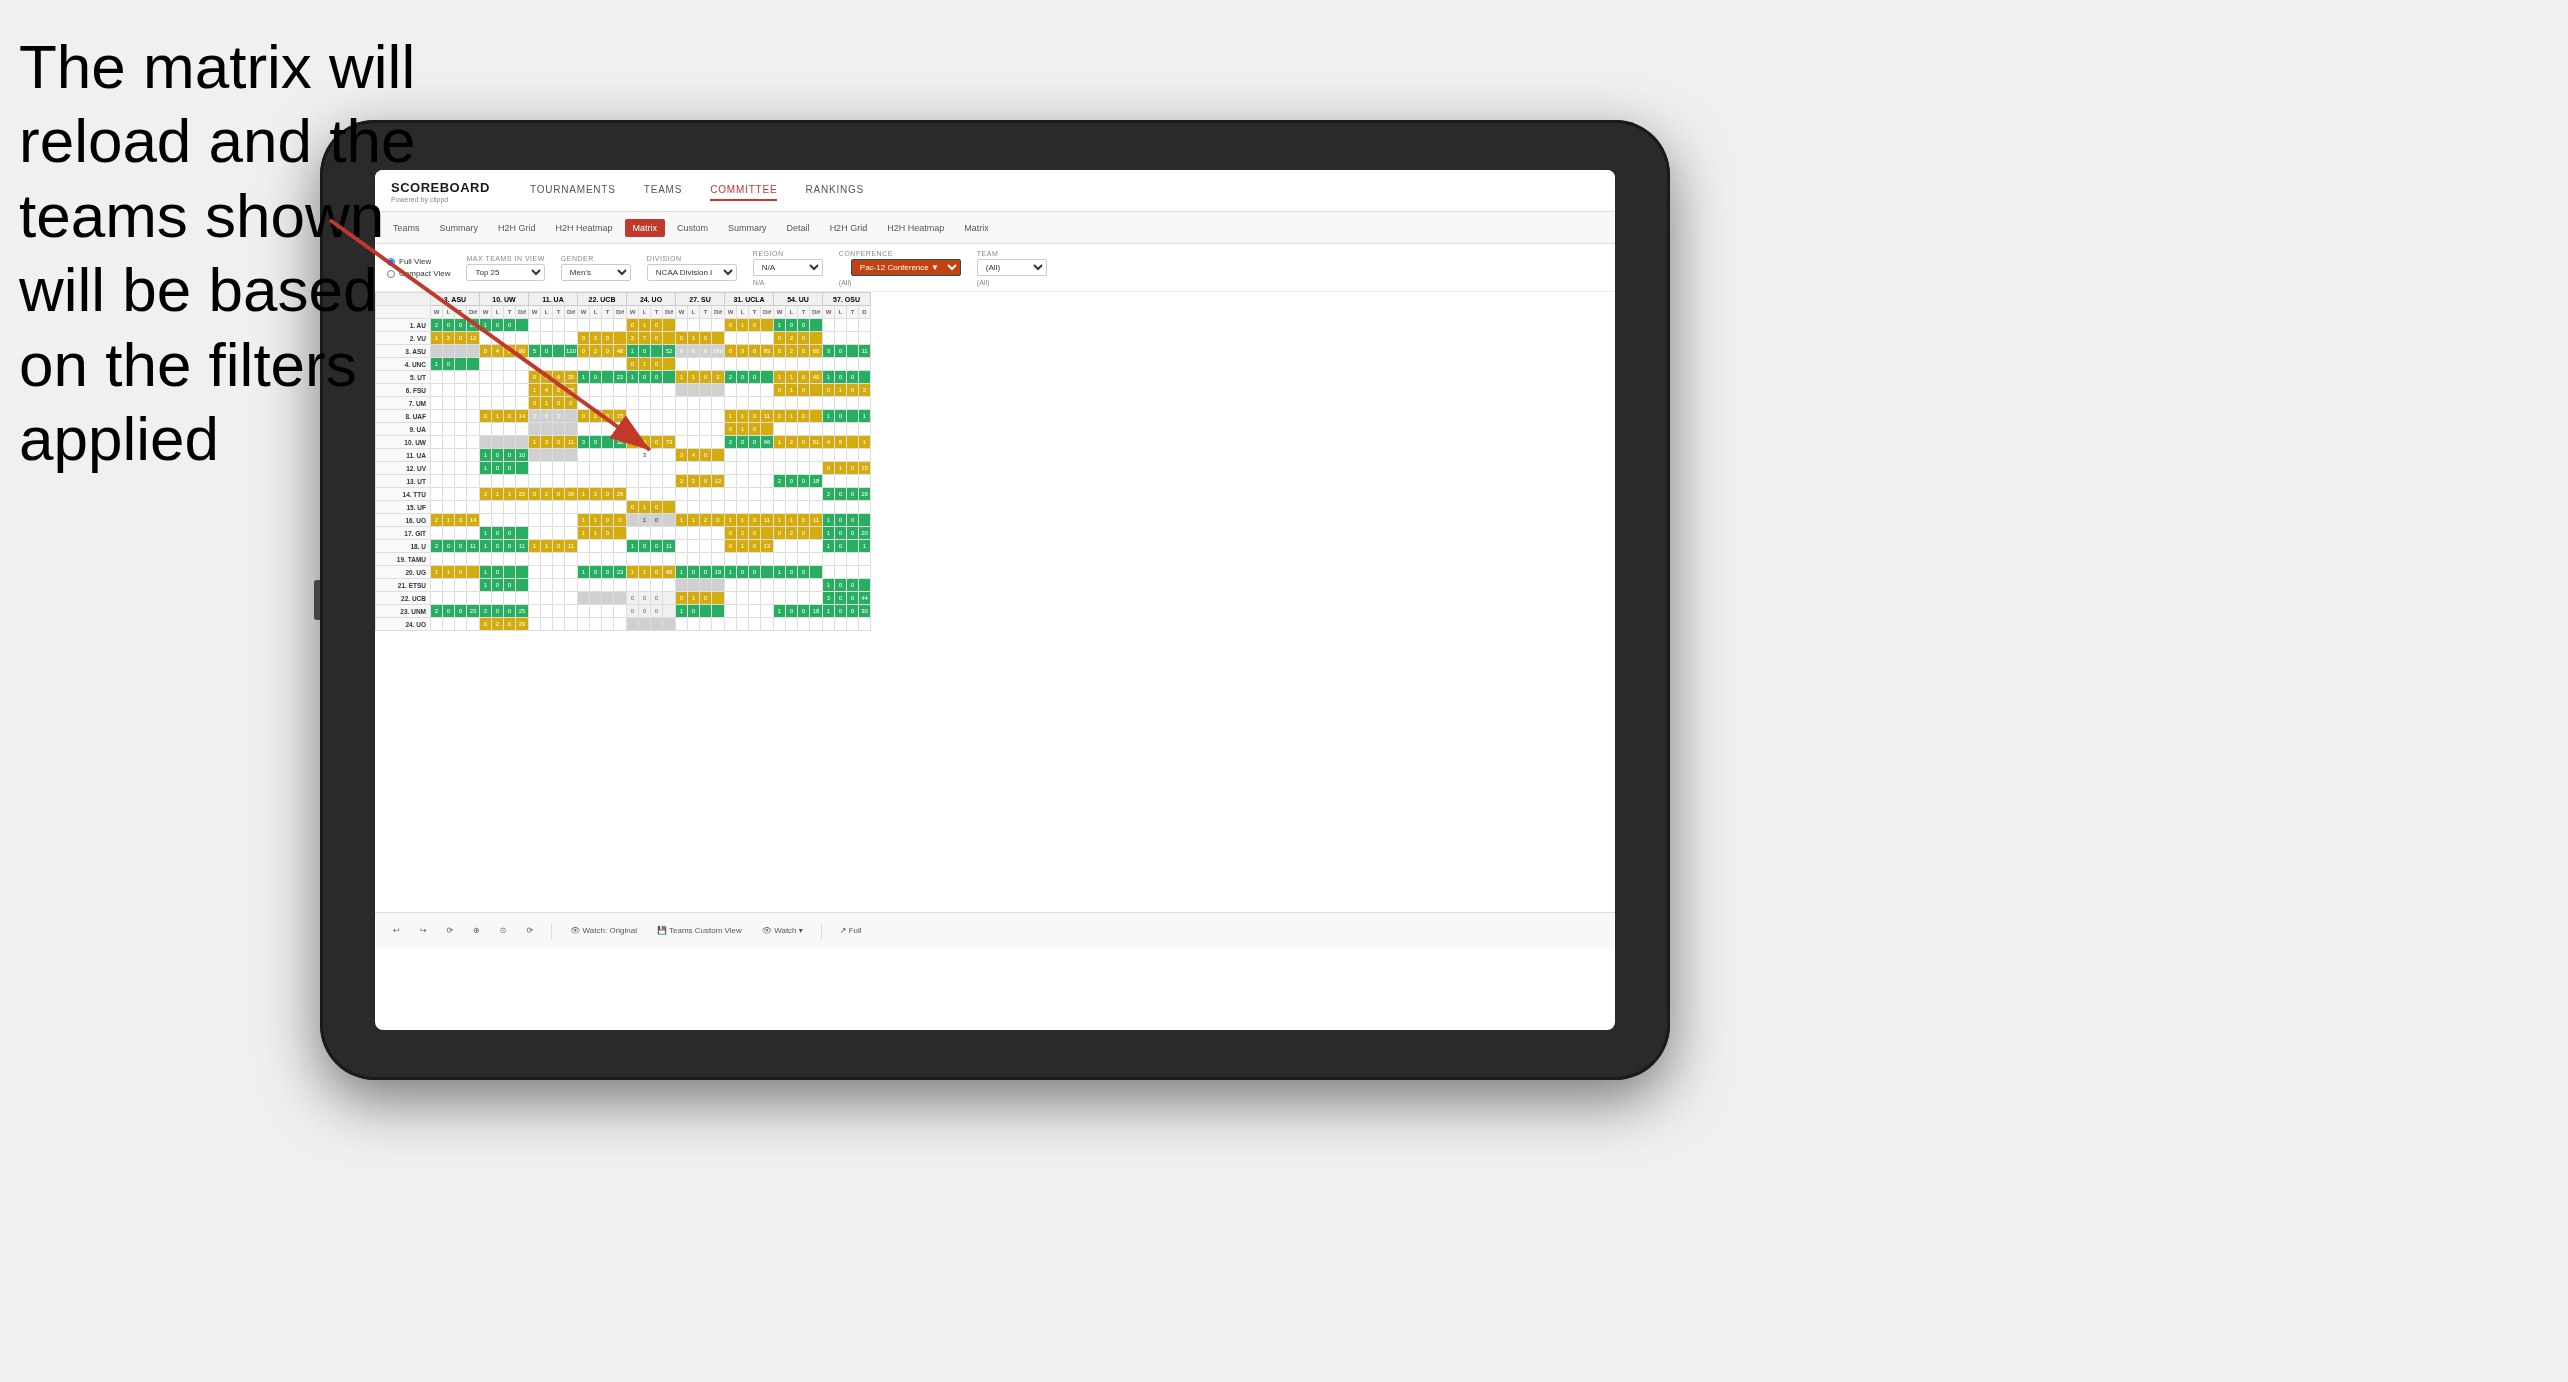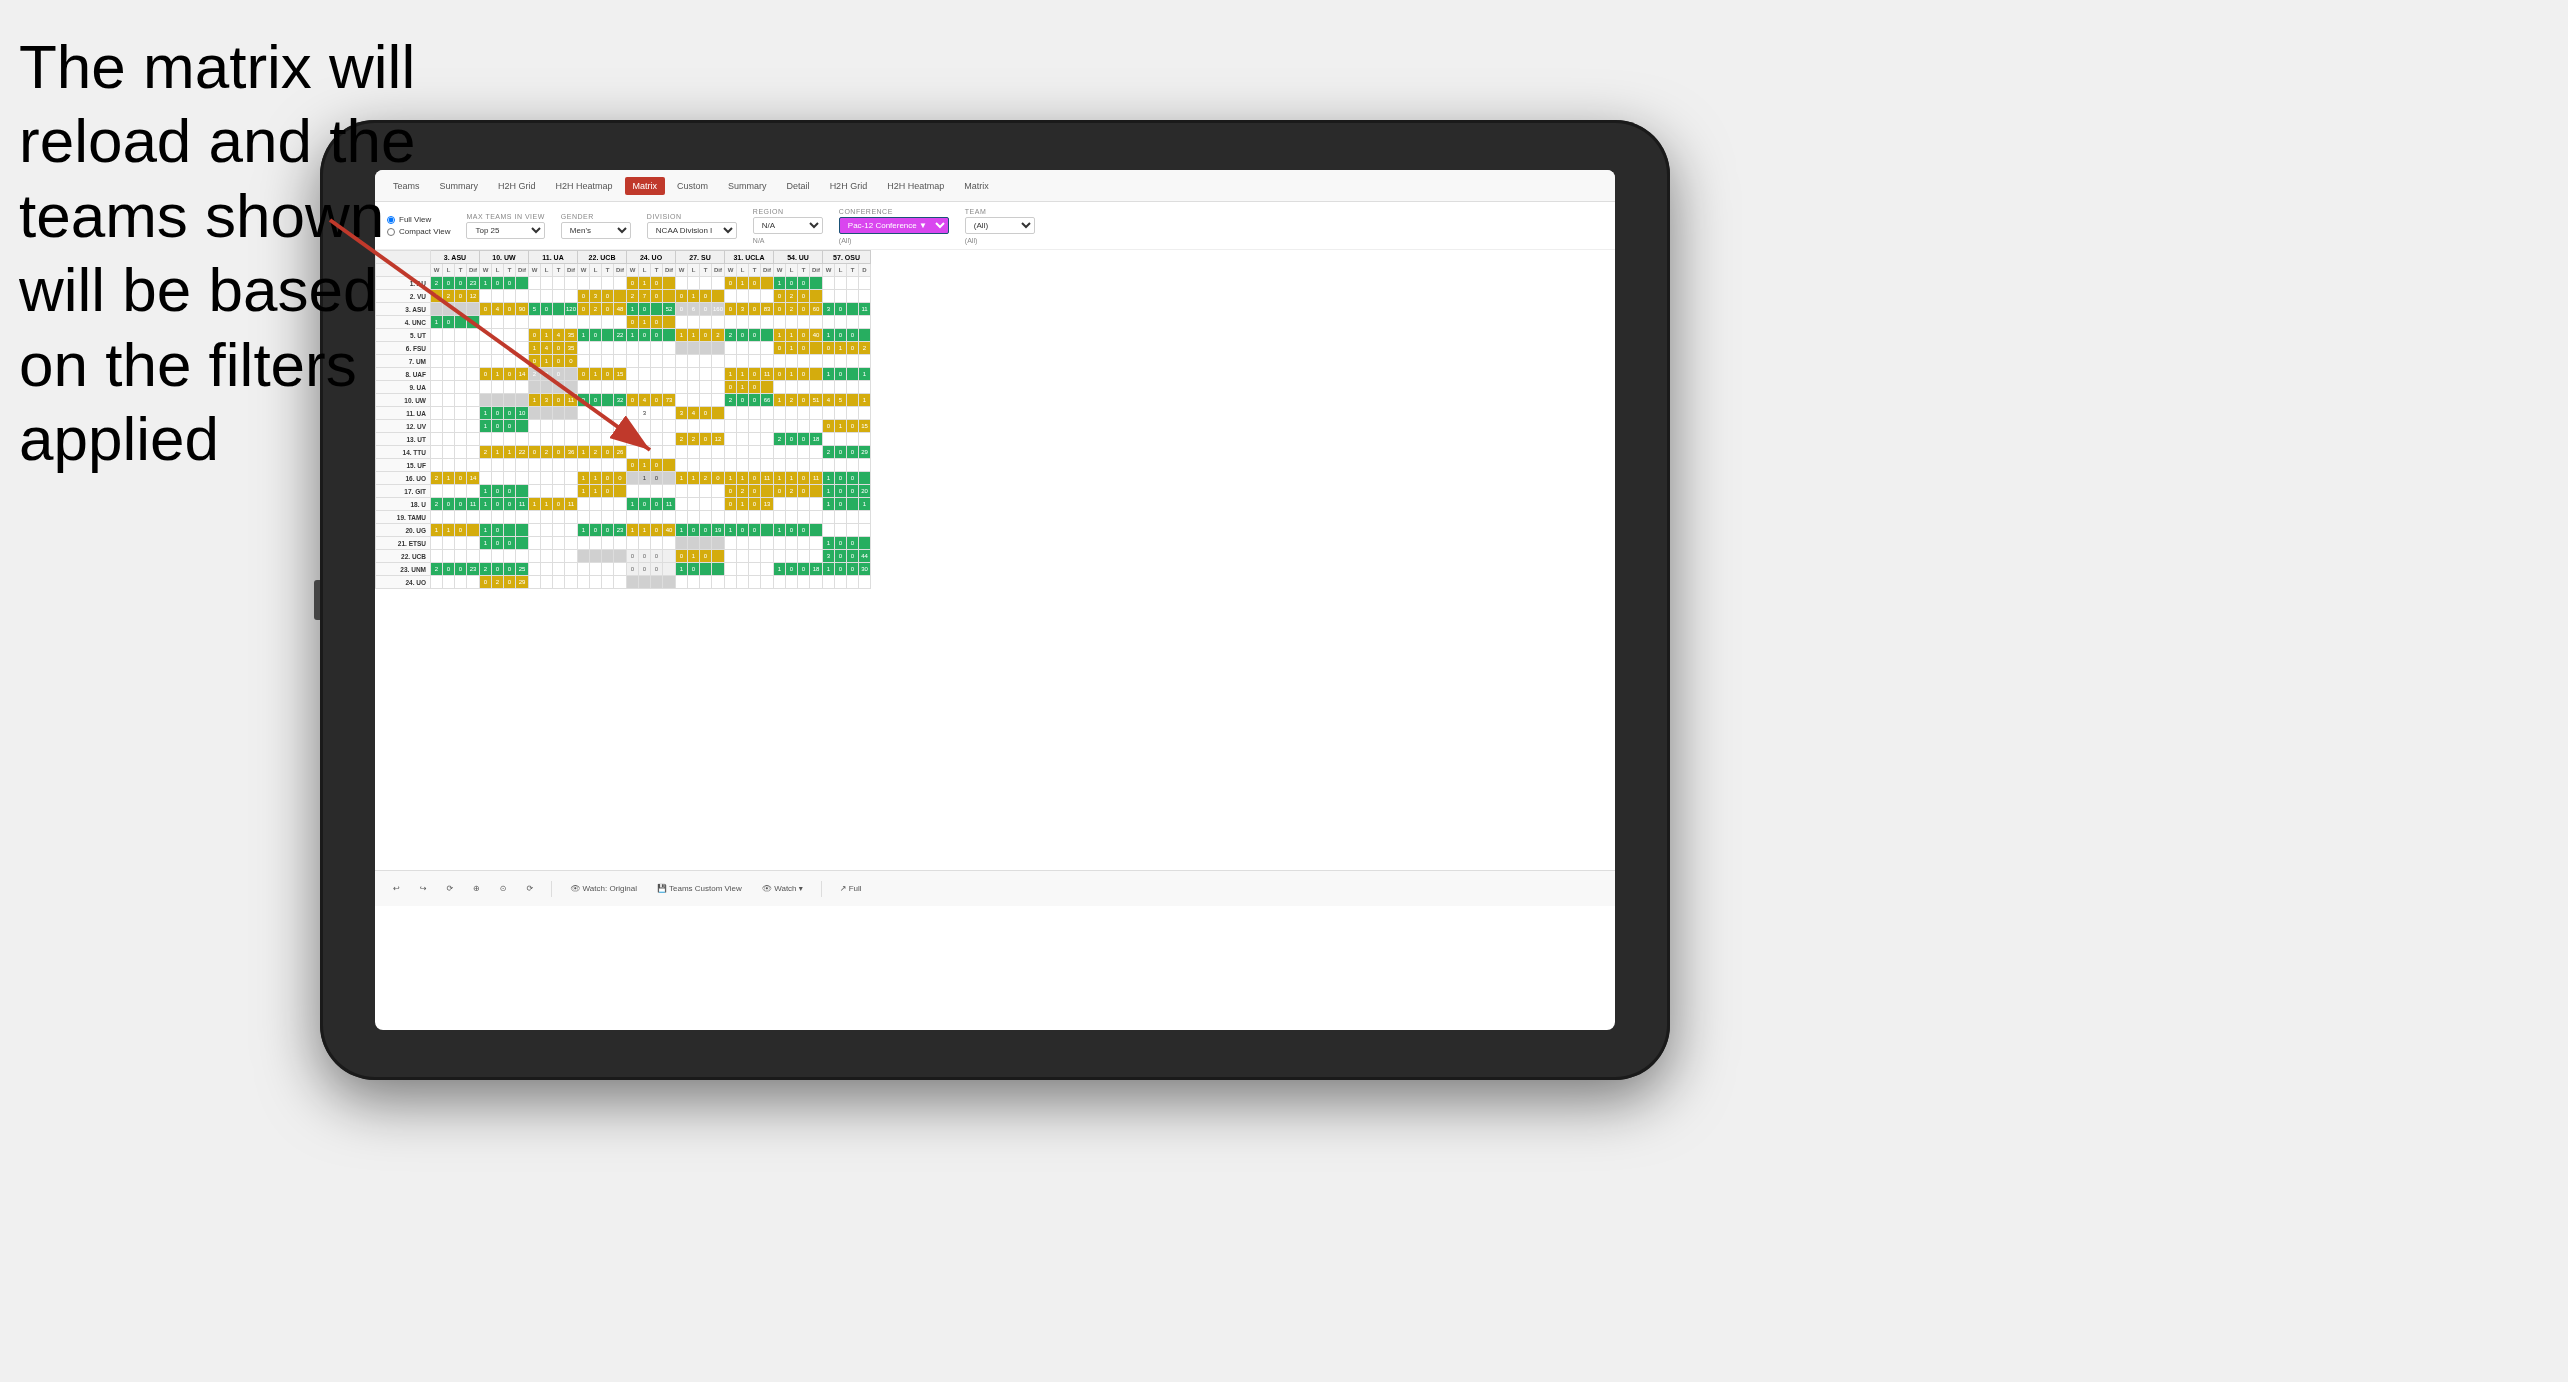--- a/index.html
+++ b/index.html
@@ -176,23 +176,24 @@
     .filter-select {
       font-size: 8px;
       border: 1px solid #ccc;
       border-radius: 2px;
       padding: 2px 4px;
       min-width: 70px;
       background: #fff;
       color: #333;
     }
     .filter-select.highlight {
-      background: #d946ef;
+      background: #c2410c;
       color: #fff;
       border-color: #1a5276;
+      margin-left: 12px;
     }
 
     .matrix-table {
       border-collapse: collapse;
       font-size: 7px;
       white-space: nowrap;
     }
 
     .matrix-table th, .matrix-table td {
       border: 1px solid #ddd;
@@ -269,20 +270,32 @@
     </marker>
   </defs>
   <line x1="30" y1="20" x2="350" y2="250" stroke="#c0392b" stroke-width="4" marker-end="url(#arrowhead)"></line>
 </svg>
 
 <div class="tablet-frame">
   <div class="tablet-side-btn"></div>
   <div class="tablet-screen">
     <div class="screen-content">
 
+      <div class="top-nav">
+        <div>
+          <span class="logo">SCOREBOARD</span>
+          <span class="logo-sub">Powered by clippd</span>
+        </div>
+        <div class="nav-items">
+          <span class="nav-item">TOURNAMENTS</span>
+          <span class="nav-item">TEAMS</span>
+          <span class="nav-item active">COMMITTEE</span>
+          <span class="nav-item">RANKINGS</span>
+        </div>
+      </div>
 
       <div class="sub-nav">
         <span class="sub-tab">Teams</span>
         <span class="sub-tab">Summary</span>
         <span class="sub-tab">H2H Grid</span>
         <span class="sub-tab">H2H Heatmap</span>
         <span class="sub-tab active">Matrix</span>
         <span class="sub-tab">Custom</span>
         <span class="sub-tab">Summary</span>
         <span class="sub-tab">Detail</span>

